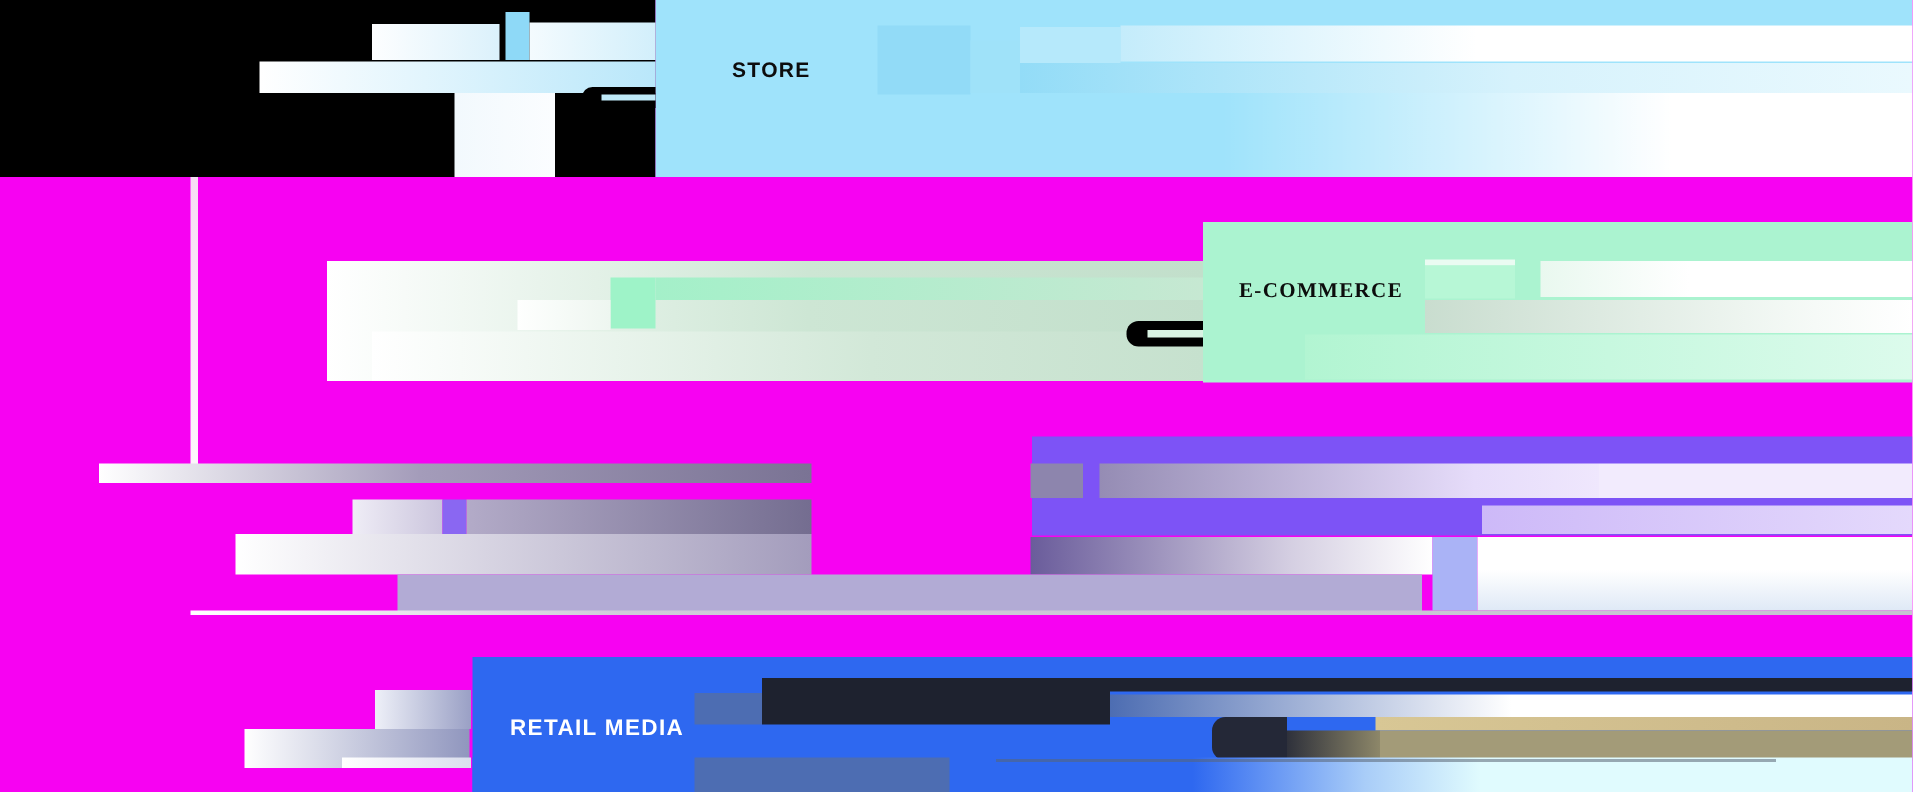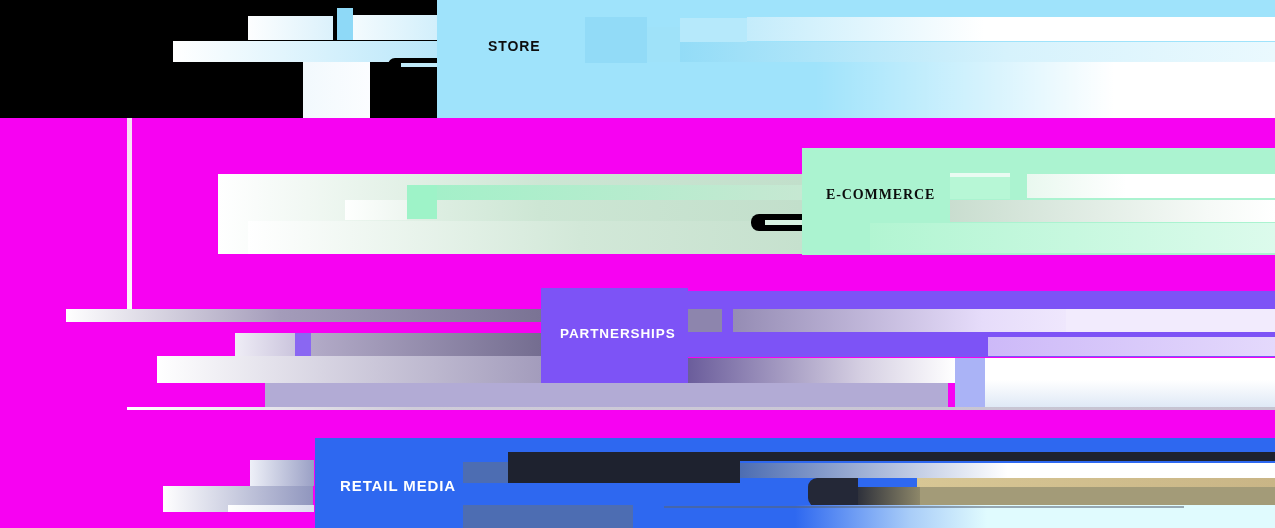--- a/index.html
+++ b/index.html
@@ -82,23 +82,20 @@
   <div class="g" style="left:988px;top:337px;width:287px;height:19px;background:linear-gradient(to right,#cdb9f8,#e4d9fc)"></div>
   <div class="g" style="left:687px;top:358px;width:268px;height:25px;background:linear-gradient(to right,#6a5c9b,#d5cfe2 65%,#ffffff)"></div>
   <div class="g" style="left:955px;top:358px;width:30px;height:49px;background:#aab3f6"></div>
   <div class="g" style="left:985px;top:358px;width:290px;height:49px;background:linear-gradient(to bottom,#ffffff 45%,#dfe9f6)"></div>
 
   <div class="g" style="left:235px;top:333px;width:60px;height:23px;background:linear-gradient(to right,#efedf6,#cbc5dd)"></div>
   <div class="g" style="left:295px;top:333px;width:16px;height:23px;background:#8a67f2"></div>
   <div class="g" style="left:311px;top:333px;width:230px;height:23px;background:linear-gradient(to right,#b3abc8,#746d90)"></div>
   <div class="g" style="left:157px;top:356px;width:384px;height:27px;background:linear-gradient(to right,#ffffff,#a39cbc)"></div>
 
-  <div class="block" style="left: 541px; top: 288px; width: 147px; height: 95px; background: rgb(125, 83, 246);">
-    <div class="label" style="left: 19px; top: 38px; font-size: 13.5px; color: rgb(255, 255, 255);">PARTNERSHIPS</div>
-  </div>
 
   <div class="g" style="left:265px;top:383px;width:683px;height:25px;background:var(--lavender)"></div>
   <div class="g" style="left:127px;top:407px;width:1148px;height:3px;background:linear-gradient(to right,#ffffff,#cfccd9 25%,#c5c2d0)"></div>
 
   <div class="block" style="left: 315px; top: 438px; width: 960px; height: 90px; background: rgb(46, 104, 240);">
     <div class="label" style="left: 25px; top: 39px; font-size: 15px; color: rgb(255, 255, 255);">RETAIL MEDIA</div>
   </div>
 
   <div class="g" style="left:250px;top:460px;width:64px;height:26px;background:linear-gradient(to right,#eef0f8,#9aa0c5)"></div>
   <div class="g" style="left:163px;top:486px;width:150px;height:26px;background:linear-gradient(to right,#ffffff,#9096be)"></div>

